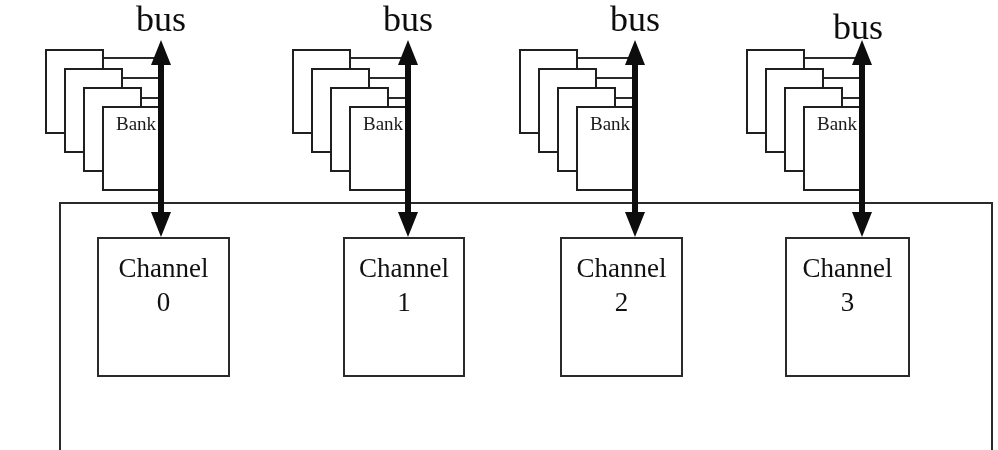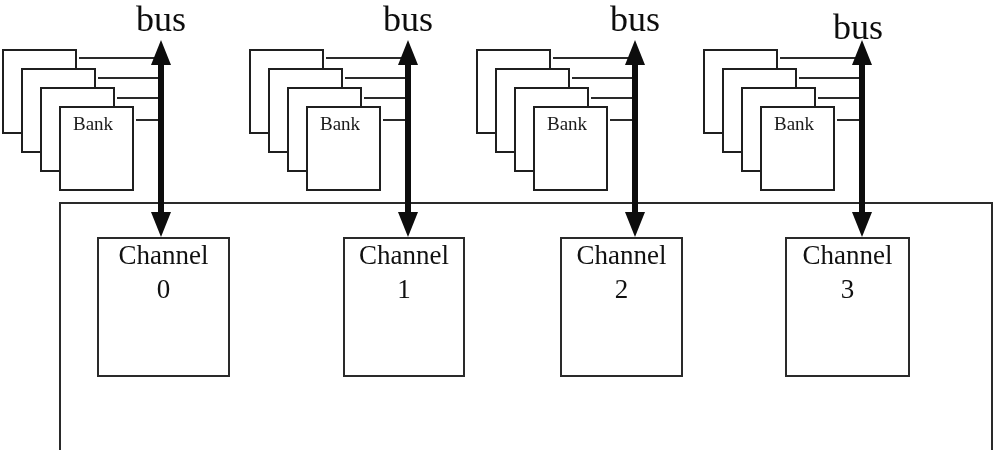--- a/index.html
+++ b/index.html
@@ -7,23 +7,24 @@
     position: relative;
     width: 998px;
     height: 450px;
     background: #ffffff;
     overflow: hidden;
     font-family: "Liberation Serif", "DejaVu Serif", serif;
     color: #111111;
   }
   .abs { position: absolute; box-sizing: border-box; }
   .bank-box {
-    width: 75px; height: 85px;
+    width: 59px; height: 85px;
     background: #ffffff;
     border: 2px solid #1f1f1f;
+    margin-left: 43px;
   }
   .bank-label {
     position: absolute;
     left: 12px; top: 6px;
     font-size: 19px;
     line-height: 1.1;
     color: #1a1a1a;
     white-space: nowrap;
   }
   .conn {
@@ -58,21 +59,21 @@
     z-index: 8;
     white-space: nowrap;
   }
   .channel-box {
     top: 237px;
     height: 140px;
     background: #ffffff;
     border: 2px solid #2a2a2a;
     z-index: 4;
     text-align: center;
-    padding-top: 0;
+    padding-top: 13px;
   }
   .channel-word, .channel-number {
     font-size: 27px;
     line-height: 1.25;
     color: #111111;
   }
   .processor-box {
     left: 59px; top: 202px;
     width: 934px; height: 258px;
     border: 2px solid #2a2a2a;

